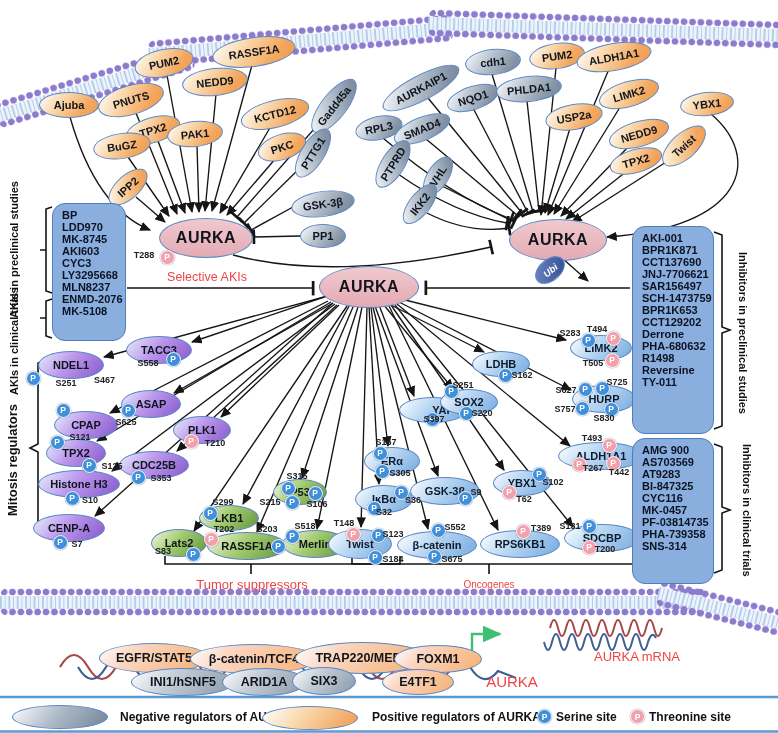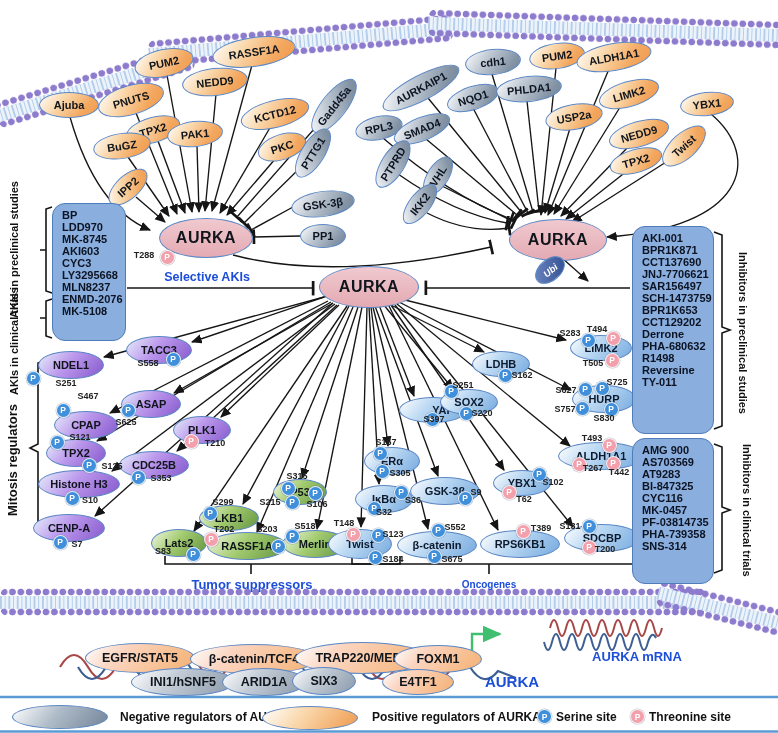--- a/index.html
+++ b/index.html
@@ -35,21 +35,21 @@
       box-shadow:0 0 0 .5px rgba(70,90,120,.35);}
   .pc.S{background:#3f8fdb;}
   .pc.T{background:#f2a0ab;}
   .plabel{position:absolute;z-index:5;font-size:9px;font-weight:bold;color:#222;
           transform:translate(-50%,-50%);white-space:nowrap;}
   
   .ibox{position:absolute;z-index:3;background:#8aaede;border:1.8px solid #4f7cba;border-radius:13px;
         padding:5px 0 3px 9px;box-sizing:border-box;}
   .ibox span{display:block;font-size:11px;font-weight:bold;color:#0c1322;}
   
-  .lab{position:absolute;z-index:5;font-weight:bold;color:#1d4ed8;white-space:nowrap;
+  .lab{position:absolute;z-index:5;font-weight:normal;color:#ef4444;white-space:nowrap;
        transform:translate(-50%,-50%);}
   .vlab{position:absolute;z-index:5;font-weight:bold;color:#111;font-size:11px;
         writing-mode:vertical-rl;transform:rotate(180deg);text-align:center;line-height:13px;}
   .vlabr{position:absolute;z-index:5;font-weight:bold;color:#111;font-size:11px;
         writing-mode:vertical-rl;text-align:center;line-height:13px;}
   
   .legend{position:absolute;left:0;top:699px;width:778px;height:34px;z-index:5;}
   .lg-ell{position:absolute;width:94px;height:22px;border-radius:50%;border:1.5px solid #5b87c5;}
   .lg-ell.neg{left:12px;top:6px;background:linear-gradient(130deg,#fff,#aebbc8 45%,#74859a);}
   .lg-ell.pos{left:262px;top:7px;background:linear-gradient(130deg,#fff,#fad9ae 40%,#ef9a4e);}
@@ -360,21 +360,21 @@
       </div>
       <div class="node onc" style="left: 572px; top: 385px; width: 62px; height: 26px; transform: rotate(0deg);">
         <span>HURP</span>
       </div>
       <div class="node onc" style="left: 558px; top: 442px; width: 84px; height: 26px; transform: rotate(0deg);">
         <span>ALDH1A1</span>
       </div>
       <div class="node onc" style="left: 564px; top: 524px; width: 74px; height: 26px; transform: rotate(0deg);">
         <span>SDCBP</span>
       </div>
-      <div class="node tfp" style="left: 85px; top: 643px; width: 108px; height: 28px; transform: rotate(0deg);">
+      <div class="node tfp" style="left: 99px; top: 643px; width: 108px; height: 28px; transform: rotate(0deg);">
         <span>EGFR/STAT5</span>
       </div>
       <div class="node tfp" style="left: 190px; top: 644px; width: 126px; height: 28px; transform: rotate(0deg);">
         <span>β-catenin/TCF4</span>
       </div>
       <div class="node tfp" style="left: 295px; top: 642px; width: 132px; height: 30px; transform: rotate(0deg);">
         <span>TRAP220/MED1</span>
       </div>
       <div class="node tfp" style="left: 394px; top: 645px; width: 86px; height: 26px; transform: rotate(0deg);">
         <span>FOXM1</span>
@@ -393,21 +393,21 @@
       </div>
     </div>
 <div id="sites">
       <div class="pc T" style="left: 159.5px; top: 249.5px;">P</div>
       <div class="plabel" style="left: 144px; top: 255px;">T288</div>
       <div class="pc S" style="left: 165.5px; top: 351.5px;">P</div>
       <div class="plabel" style="left: 148px; top: 363px;">S558</div>
       <div class="pc S" style="left: 25.5px; top: 370.5px;">P</div>
       <div class="plabel" style="left: 66px; top: 383px;">S251</div>
       <div class="pc S" style="left: 55.5px; top: 402.5px;">P</div>
-      <div class="plabel" style="left: 88px; top: 396px;">S467</div>
+      <div class="plabel" style="left: 88px; top: 380px; padding-left: 33px;">S467</div>
       <div class="pc S" style="left: 120.5px; top: 402.5px;">P</div>
       <div class="plabel" style="left: 126px; top: 422px;">S625</div>
       <div class="pc T" style="left: 183.5px; top: 433.5px;">P</div>
       <div class="plabel" style="left: 215px; top: 443px;">T210</div>
       <div class="pc S" style="left: 49.5px; top: 434.5px;">P</div>
       <div class="plabel" style="left: 80px; top: 437px;">S121</div>
       <div class="pc S" style="left: 81.5px; top: 457.5px;">P</div>
       <div class="plabel" style="left: 112px; top: 466px;">S125</div>
       <div class="pc S" style="left: 130.5px; top: 469.5px;">P</div>
       <div class="plabel" style="left: 161px; top: 478px;">S353</div>

